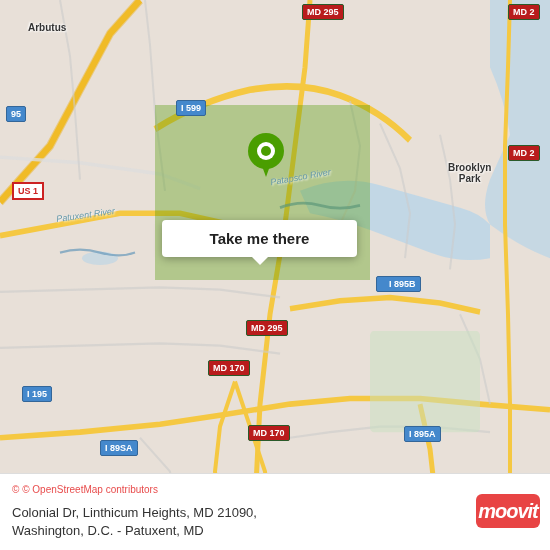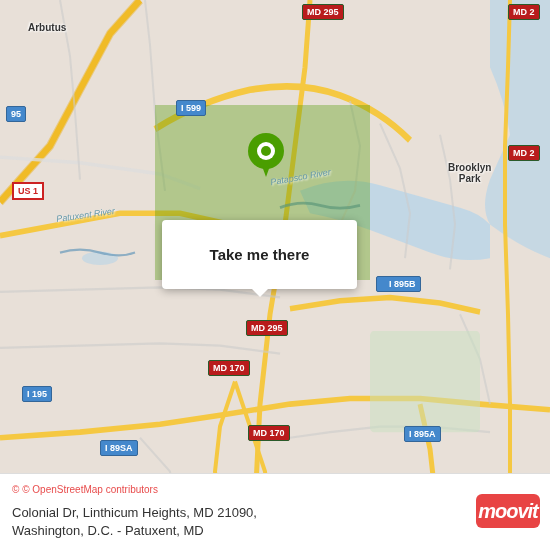--- a/index.html
+++ b/index.html
@@ -44,21 +44,21 @@
       position: absolute;
       left: 162px;
       top: 220px;
       width: 195px;
       background: white;
       border-radius: 4px;
       box-shadow: 0 2px 8px rgba(0,0,0,0.3);
       display: flex;
       align-items: center;
       justify-content: center;
-      padding: 26px 14px;
+      padding: 10px 14px;
       cursor: pointer;
       z-index: 10;
     }
 
     #callout::after {
       content: '';
       position: absolute;
       bottom: -8px;
       left: 50%;
       transform: translateX(-50%);

